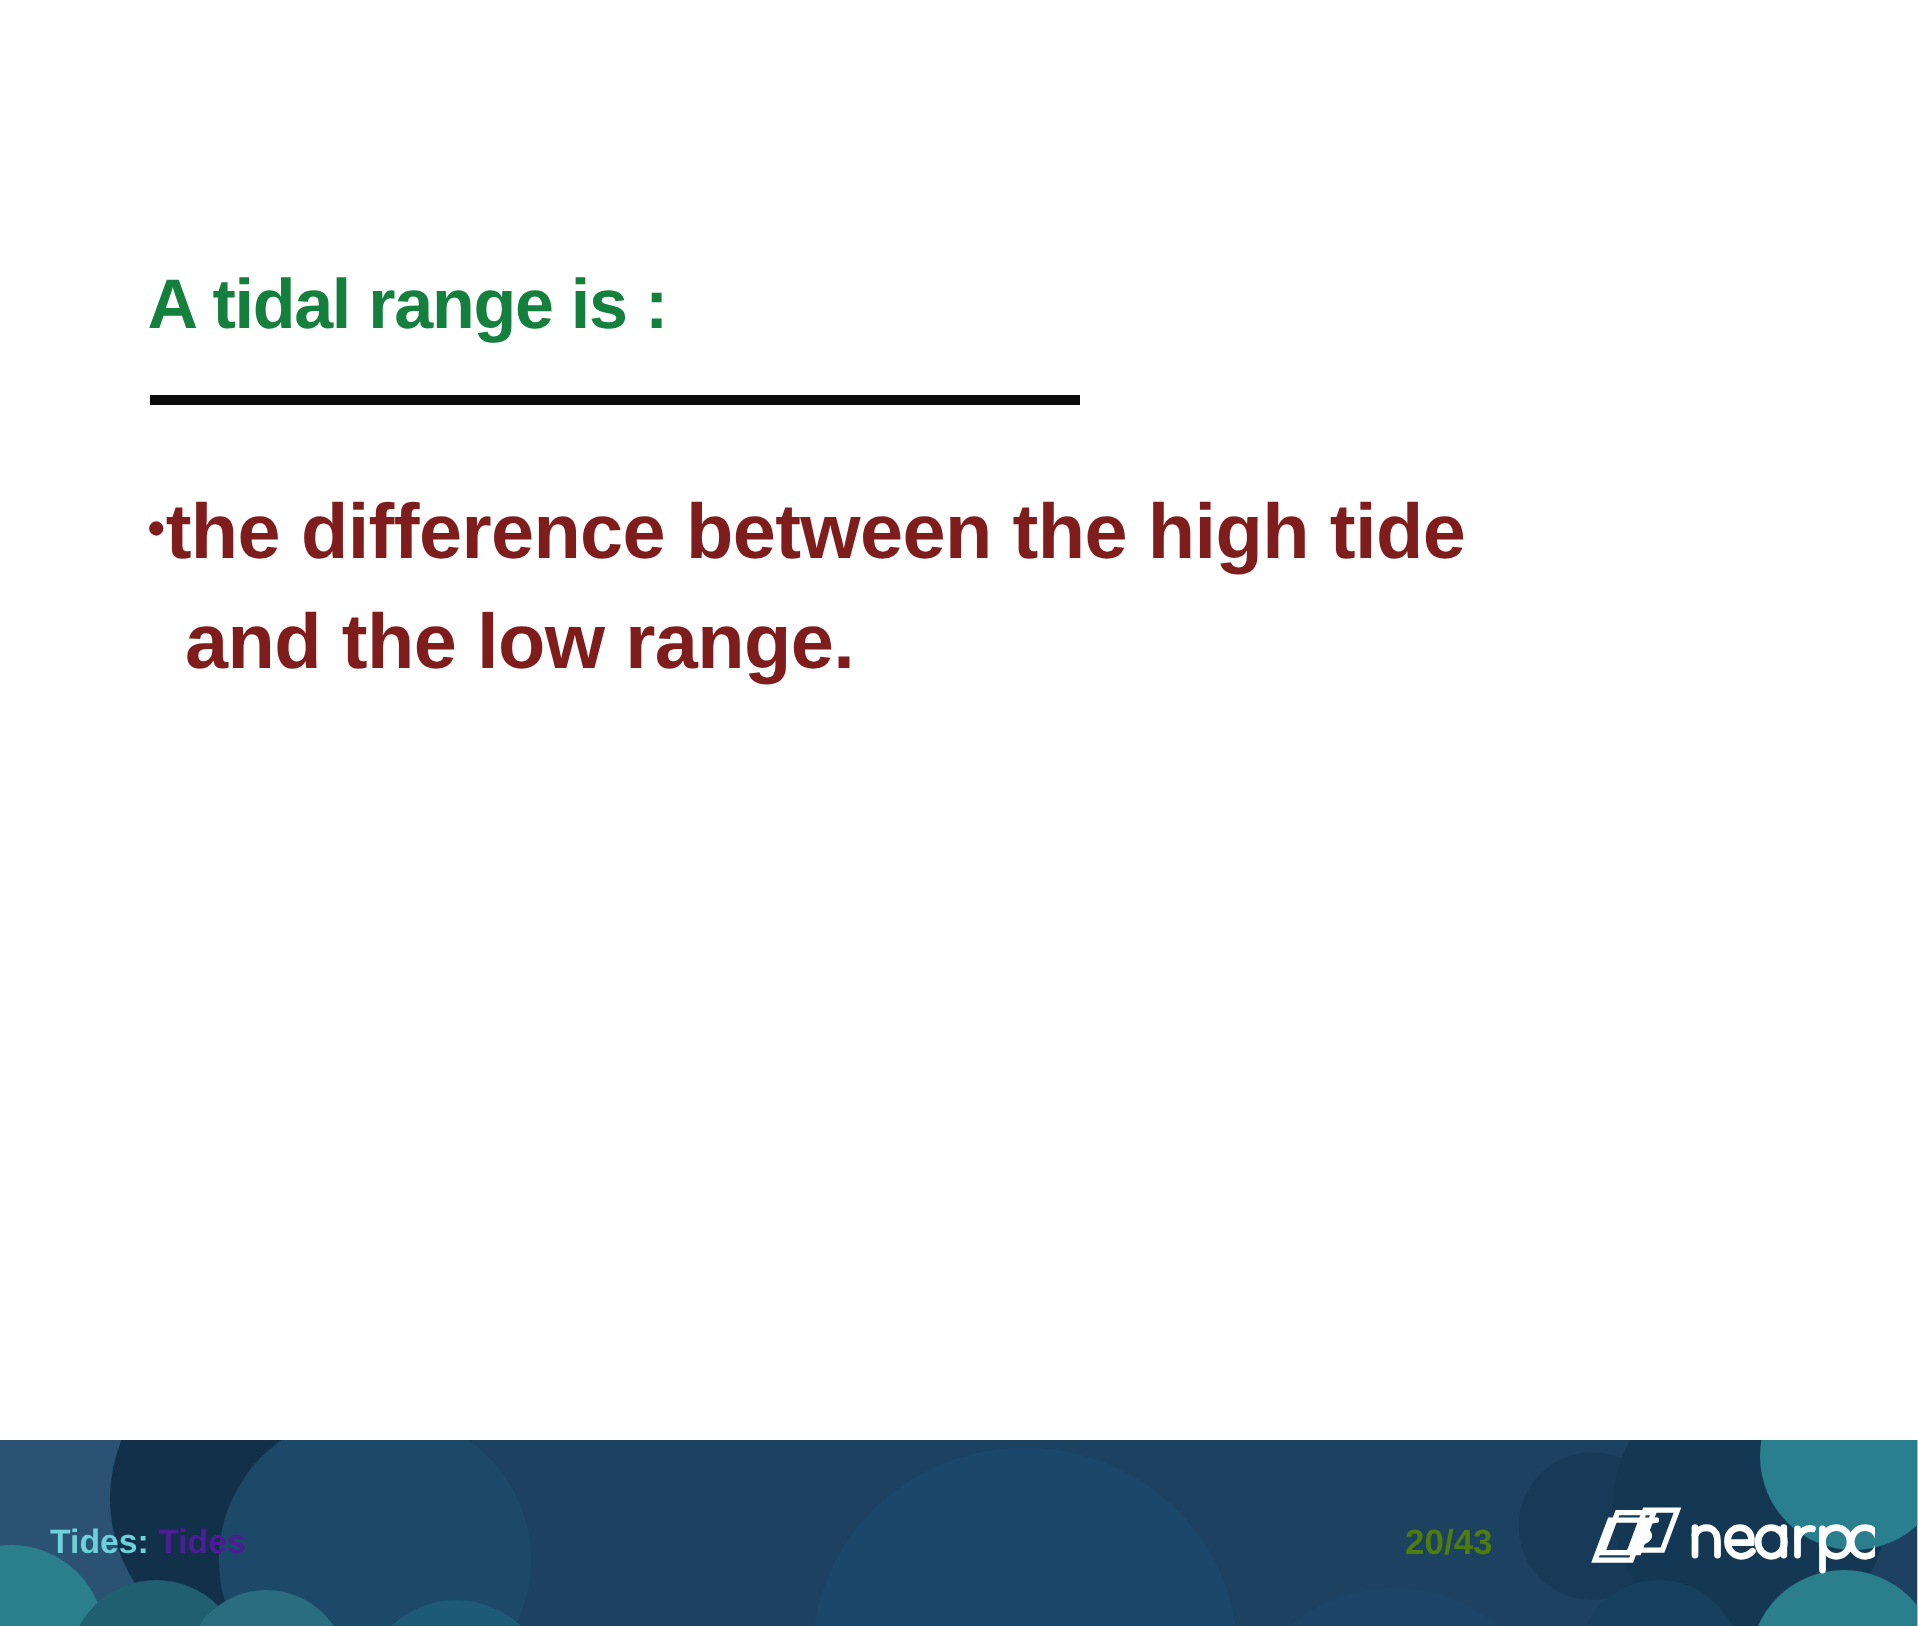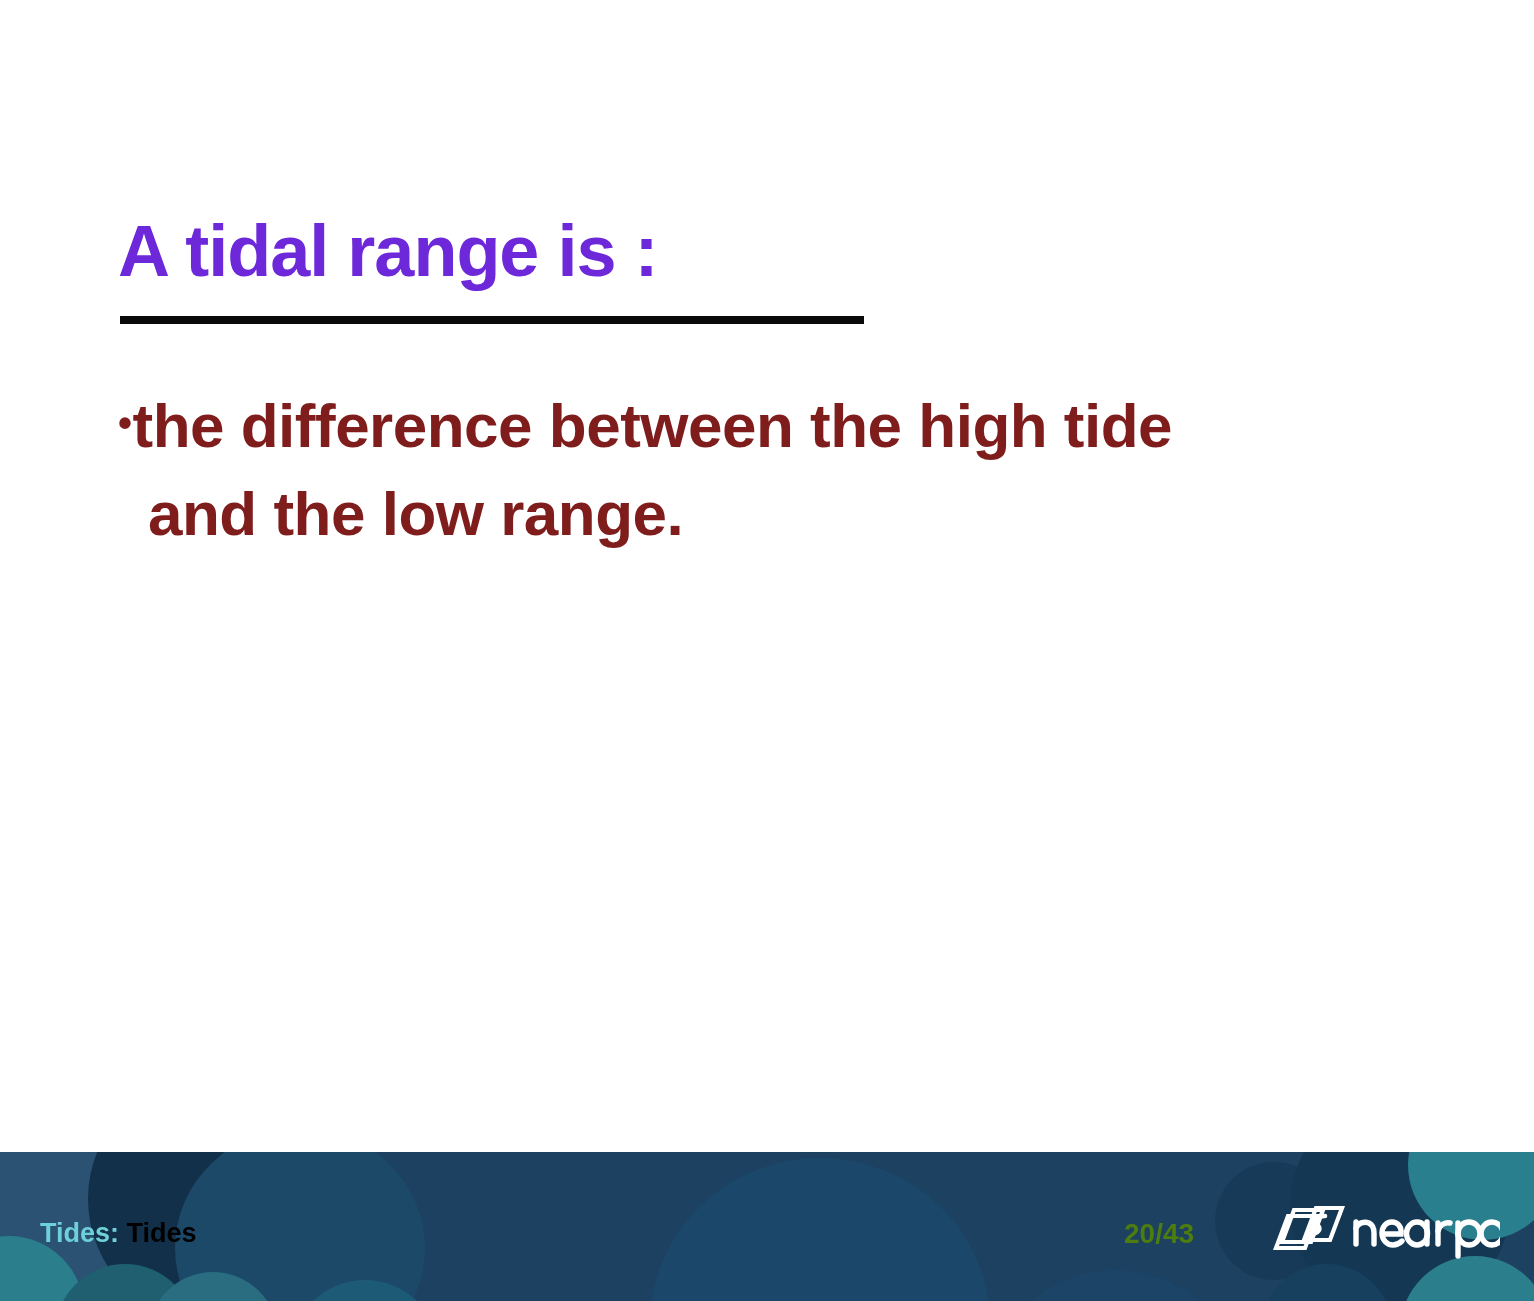--- a/index.html
+++ b/index.html
@@ -26,24 +26,24 @@
     top: 0;
     width: 1534px;
     height: 1152px;
     background: #ffffff;
   }
 
   .slide-title {
     position: absolute;
     left: 118px;
     top: 215px;
-    font-size: 72px;
+    font-size: 56px;
     font-weight: bold;
     line-height: 1.0;
-    color: #6d28d9;
+    color: #15803d;
     letter-spacing: -1px;
     white-space: nowrap;
     font-family: "Liberation Sans", sans-serif;
   }
 
   .title-underline {
     position: absolute;
     left: 120px;
     top: 316px;
     width: 744px;
@@ -121,21 +121,21 @@
   .lesson-label {
     position: absolute;
     left: 40px;
     top: 1218px;
     font-size: 27px;
     font-weight: bold;
     white-space: nowrap;
     font-family: "Liberation Sans", sans-serif;
   }
   .lesson-prefix { color: #6ed0d8; }
-  .lesson-name   { color: #000000; }
+  .lesson-name   { color: #4c1d95; }
 
   .page-counter {
     position: absolute;
     left: 1124px;
     top: 1218px;
     font-size: 28px;
     font-weight: bold;
     color: #4d7c0f;
     letter-spacing: 0px;
     font-family: "Liberation Sans", sans-serif;

